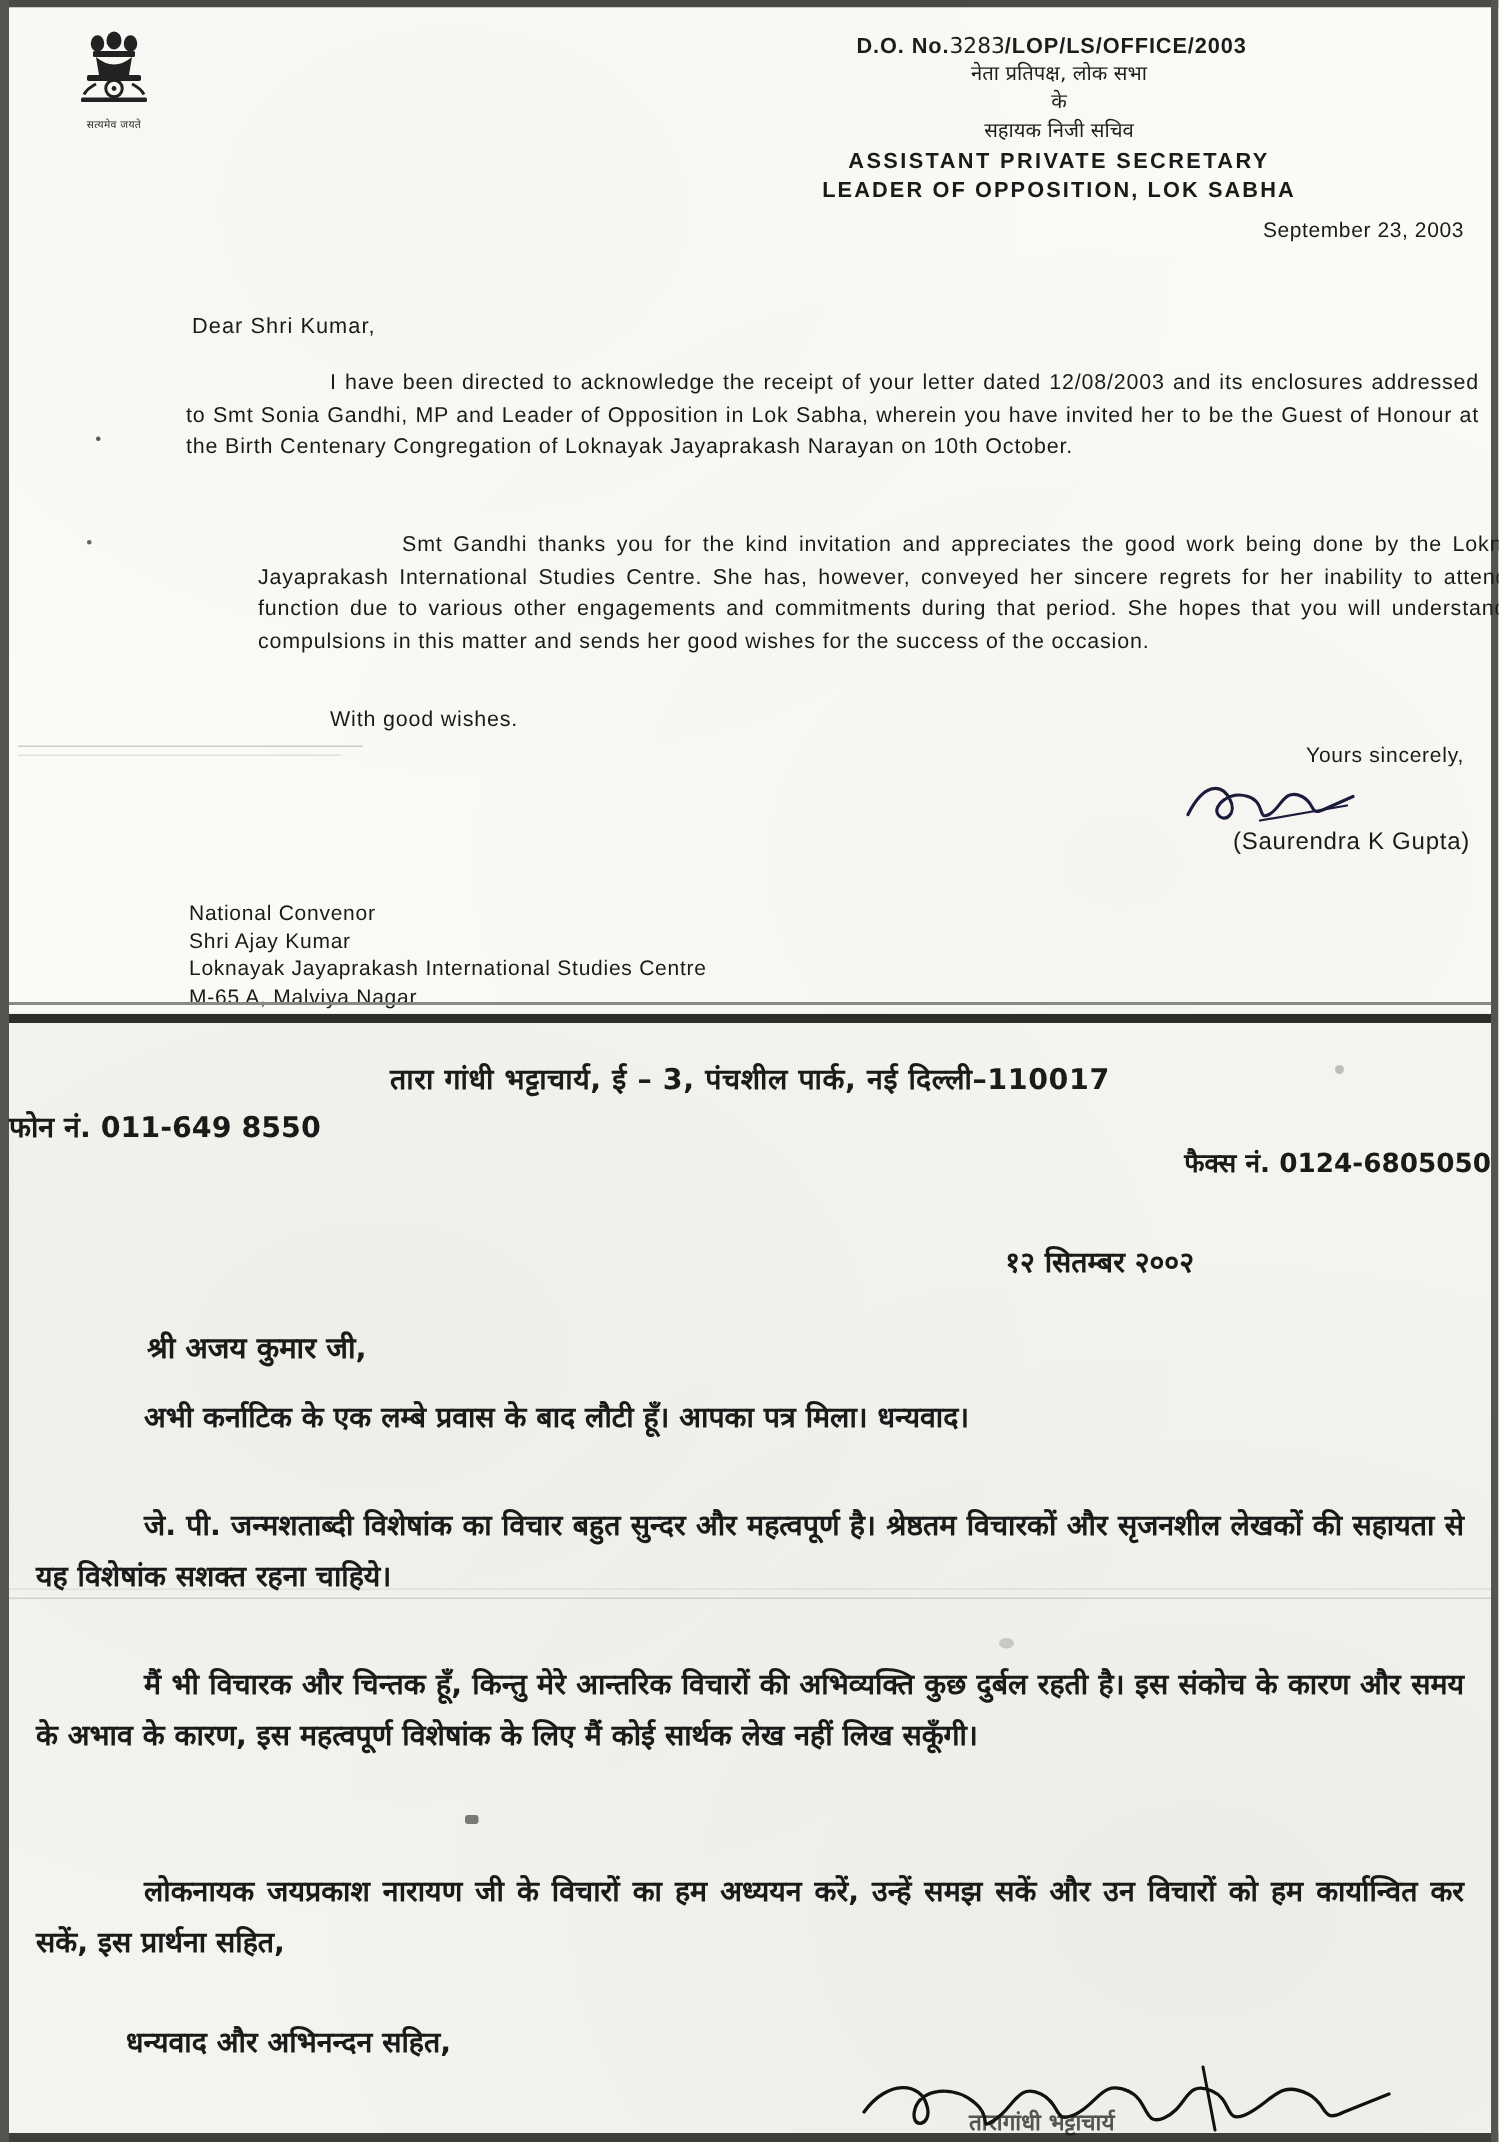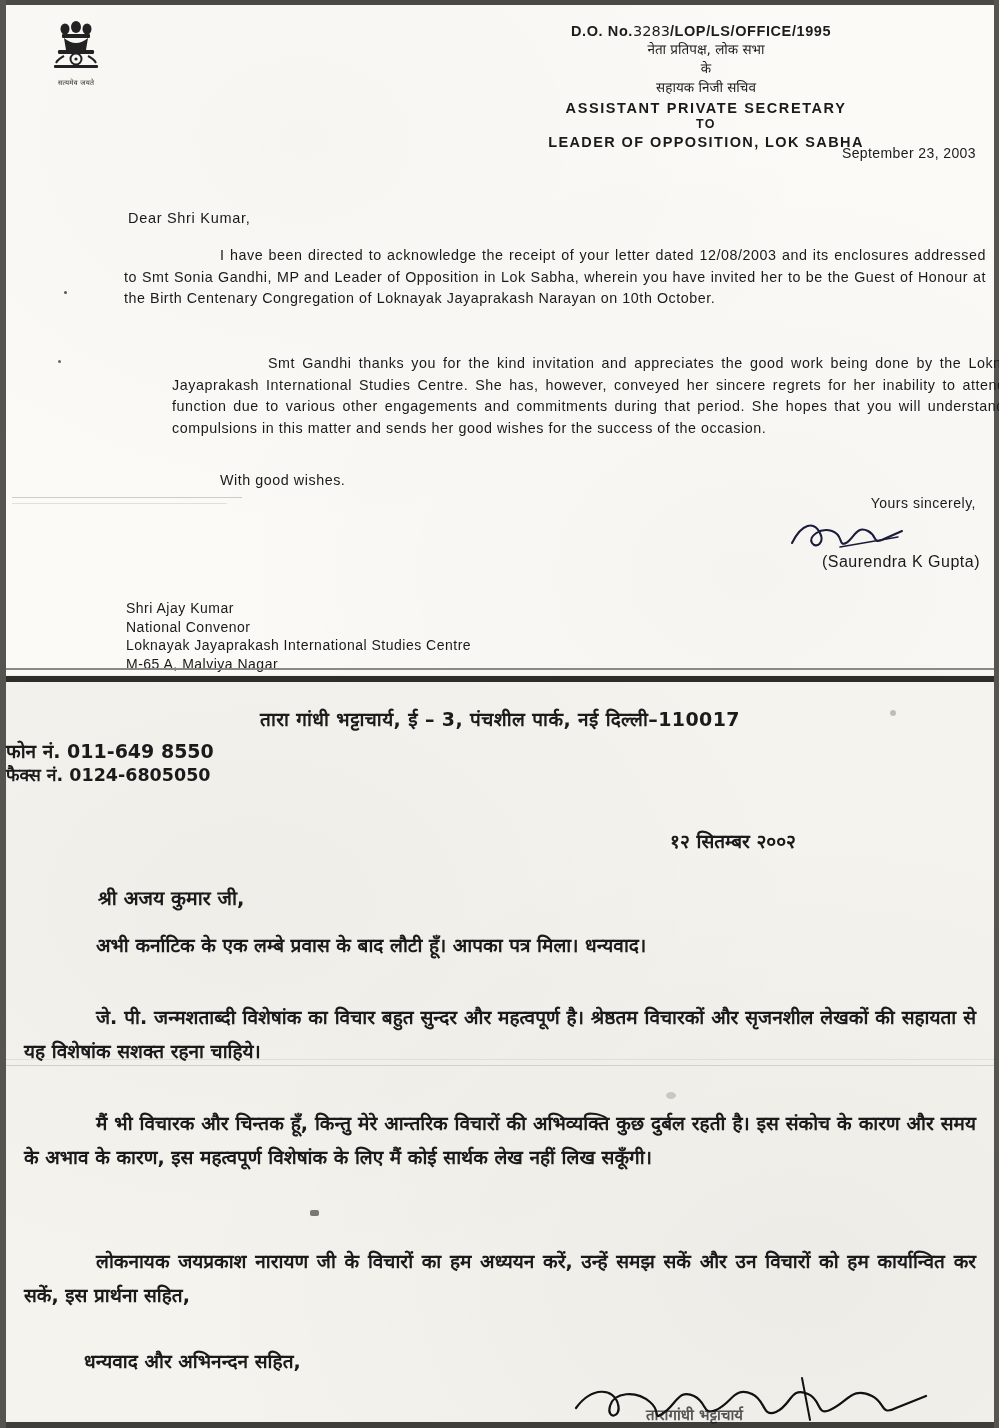--- a/index.html
+++ b/index.html
@@ -209,21 +209,21 @@
     width: 916px;
     text-align: left;
     font-size: 19px;
     font-weight: bold;
     font-family: "DejaVu Sans", sans-serif;
   }
   .h-fax {
     position: absolute;
     left: 0; top: 80px;
     width: 988px;
-    text-align: left;
+    text-align: right;
     font-size: 17.5px;
     font-weight: bold;
     font-family: "DejaVu Sans", sans-serif;
   }
   .h-date {
     position: absolute;
     left: 0; top: 146px;
     width: 790px;
     text-align: right;
     font-size: 19px;
@@ -319,27 +319,26 @@
           <circle cx="32" cy="40" r="1.6"></circle>
           <path d="M20 37 q-6 3 -8 7 M44 37 q6 3 8 7" stroke="#222" stroke-width="2" fill="none"></path>
           <rect x="10" y="46" width="44" height="3" rx="1"></rect>
         </g>
       </svg>
       <div class="motto">सत्यमेव जयते</div>
     </div>
 
     <div class="hdr-block">
       <div class="dono">
-        <span>D.O. No.</span><span class="handwritten">3283</span><span>/LOP/LS/OFFICE/1995</span>
+        <span>D.O. No.</span><span class="handwritten">3283</span><span>/LOP/LS/OFFICE/2003</span>
       </div>
       <div class="hdr-hi">नेता प्रतिपक्ष, लोक सभा</div>
       <div class="hdr-hi small">के</div>
       <div class="hdr-hi">सहायक निजी सचिव</div>
       <div class="hdr-en1">ASSISTANT PRIVATE SECRETARY</div>
-      <div class="hdr-en-to">TO</div>
       <div class="hdr-en2">LEADER OF OPPOSITION, LOK SABHA</div>
     </div>
 
     <div class="date-top">September 23, 2003</div>
 
     <div class="salutation">Dear Shri Kumar,</div>
 
     <div class="dot1"></div>
     <div class="dot2"></div>
 
@@ -355,22 +354,22 @@
     <div class="sig-scribble">
       <svg width="130" height="36" viewBox="0 0 130 36" aria-hidden="true">
         <path d="M12 26 C22 6, 34 4, 40 16 C45 26, 36 32, 32 26 C28 20, 40 10, 52 14 C64 18, 58 30, 66 26 C74 22, 76 8, 88 14 C98 19, 92 28, 104 22 L122 14" fill="none" stroke="#1b1b3a" stroke-width="2.1" stroke-linecap="round"></path>
         <path d="M60 30 L118 20" fill="none" stroke="#1b1b3a" stroke-width="1.5" stroke-linecap="round"></path>
       </svg>
     </div>
 
     <div class="sig-name">(Saurendra K Gupta)</div>
 
     <div class="addr">
+      <div>National Convenor</div>
       <div>Shri Ajay Kumar</div>
-      <div>National Convenor</div>
       <div>Loknayak Jayaprakash International Studies Centre</div>
       <div>M-65 A, Malviya Nagar</div>
       <div>New Delhi – 110 017</div>
     </div>
   </div>
 
   <div class="sep-2"></div>
   <div class="sep"></div>
 
   <div class="letter-bottom">

